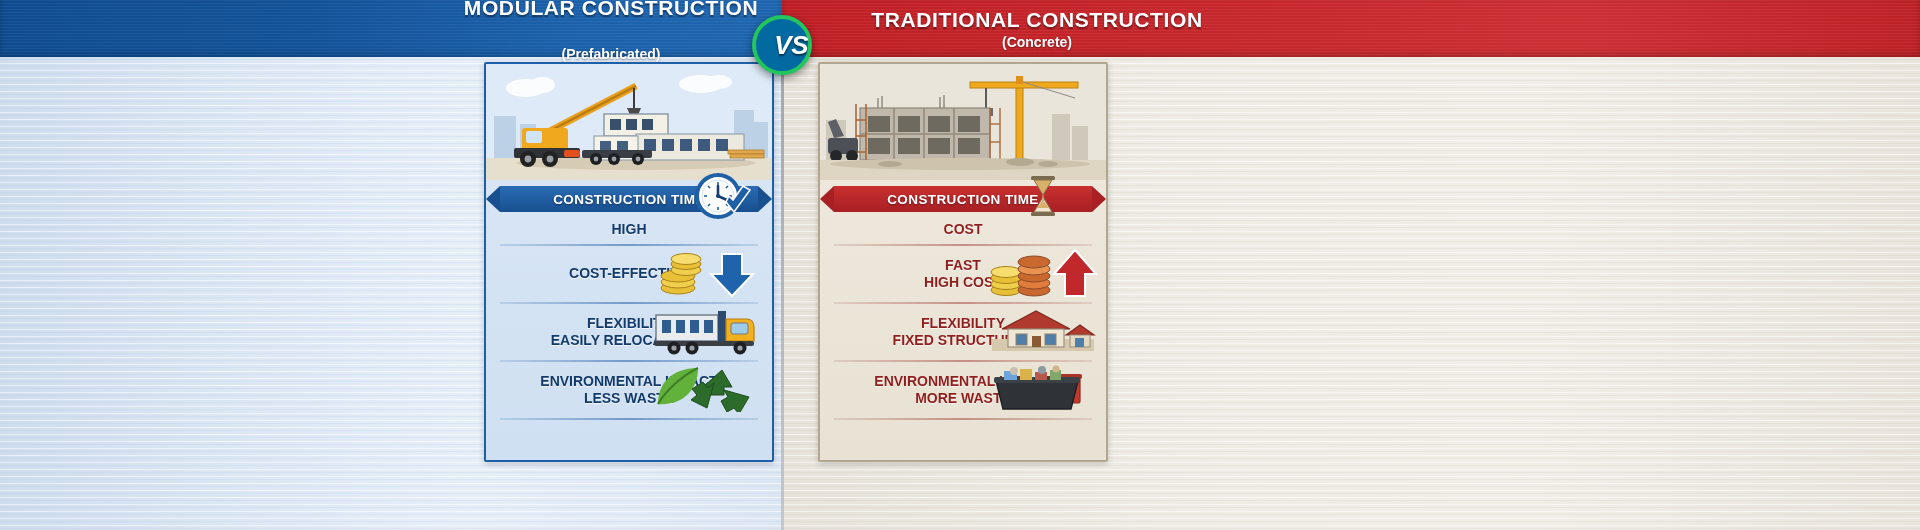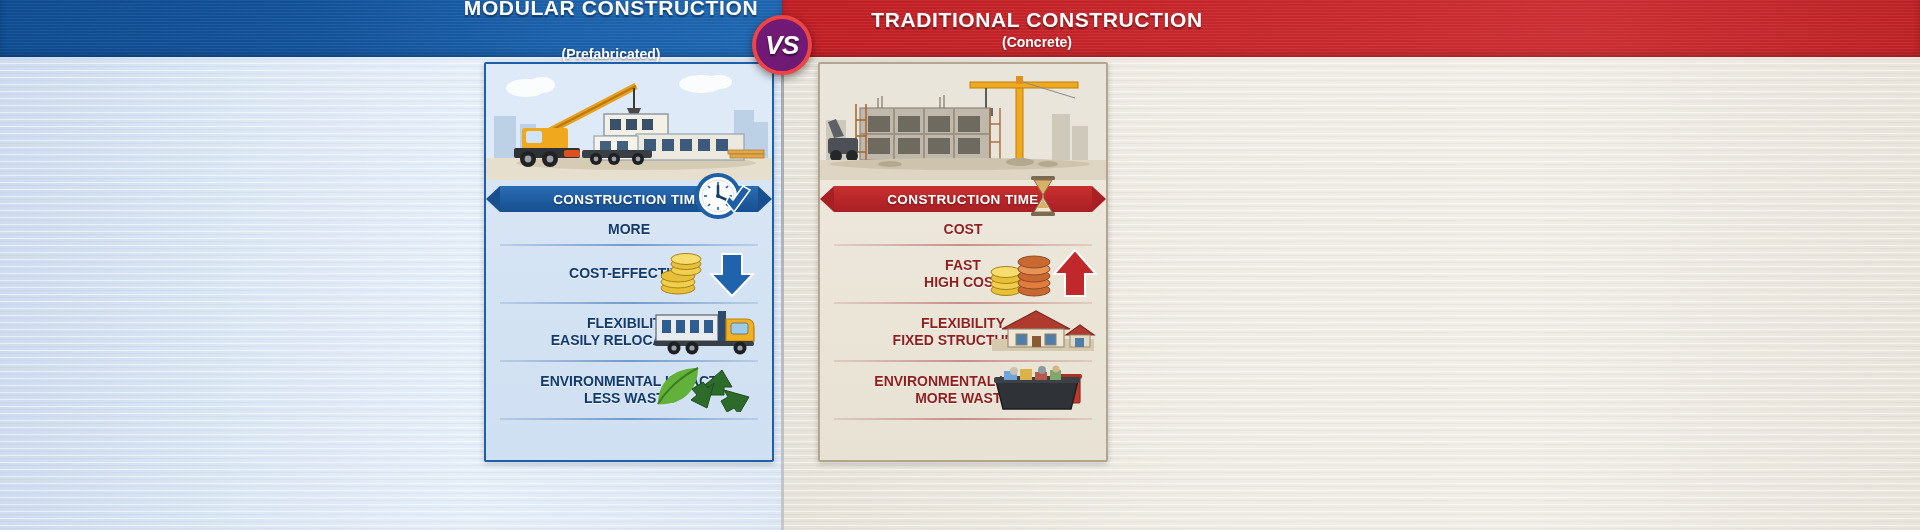--- a/index.html
+++ b/index.html
@@ -53,22 +53,22 @@
   .hdr-title{font-size:21px;font-weight:bold;letter-spacing:.6px;
     text-shadow:0 2px 2px rgba(0,0,0,.45);line-height:1;}
   .hdr-sub{font-size:14px;font-weight:bold;margin-top:5px;
     text-shadow:0 1px 2px rgba(0,0,0,.4);line-height:1;}
   
   .hdr-left .hdr-inner{padding-left:440px;box-sizing:border-box;gap:24px;}
   .hdr-right .hdr-inner{padding-right:640px;box-sizing:border-box;}
 
   
   .vs{position:absolute;left:752px;top:15px;width:60px;height:60px;border-radius:50%;
-    background:#701a75;border:4px solid #ef4444;box-sizing:border-box;
-    display:flex;align-items:center;justify-content:center;
+    background:#0369a1;border:4px solid #22c55e;box-sizing:border-box;
+    display:flex;align-items:center;justify-content:flex-end;
     box-shadow:0 3px 8px rgba(0,0,0,.45);z-index:40;}
   .vs span{color:#fff;font-size:26px;font-weight:bold;font-style:italic;letter-spacing:-.5px;
     text-shadow:0 2px 2px rgba(0,0,0,.5);}
 
   
   .panel{position:absolute;top:62px;width:290px;height:400px;box-sizing:border-box;}
   .panel-left{left:484px;background:linear-gradient(to bottom,#dbe7f6,#cfe0f2);
     border:2px solid #1d5fa8;border-radius:2px;box-shadow:0 2px 6px rgba(0,0,0,.18);}
   .panel-right{left:818px;background:linear-gradient(to bottom,#efeade,#e8e2d4);
     border:2px solid #b2a68f;border-radius:2px;box-shadow:0 2px 6px rgba(0,0,0,.18);}
@@ -203,21 +203,21 @@
 
     <div class="ribbon rib-blue">
       <div class="tail"></div>
       <div class="body">CONSTRUCTION TIME</div>
       <div class="tail tail-r"></div>
     </div>
 
     <div class="rows">
 
       <div class="row first">
-        <div class="val blue-txt">MORE</div>
+        <div class="val blue-txt">HIGH</div>
         <span class="row-icon left-side" style="top:-14px;right:4px;">
           <svg width="66" height="52" viewBox="0 0 66 52">
             <circle cx="26" cy="24" r="21" fill="#ffffff" stroke="#1f5fa6" stroke-width="4"></circle>
             <circle cx="26" cy="24" r="16" fill="#ffffff" stroke="#d6e2ef" stroke-width="1"></circle>
             <g stroke="#1f5fa6" stroke-width="1.6">
               <line x1="26" y1="10" x2="26" y2="13"></line>
                 <line x1="26" y1="35" x2="26" y2="38"></line>
               <line x1="12" y1="24" x2="15" y2="24"></line>
                 <line x1="37" y1="24" x2="40" y2="24"></line>
               <line x1="16" y1="14" x2="18" y2="16"></line>

